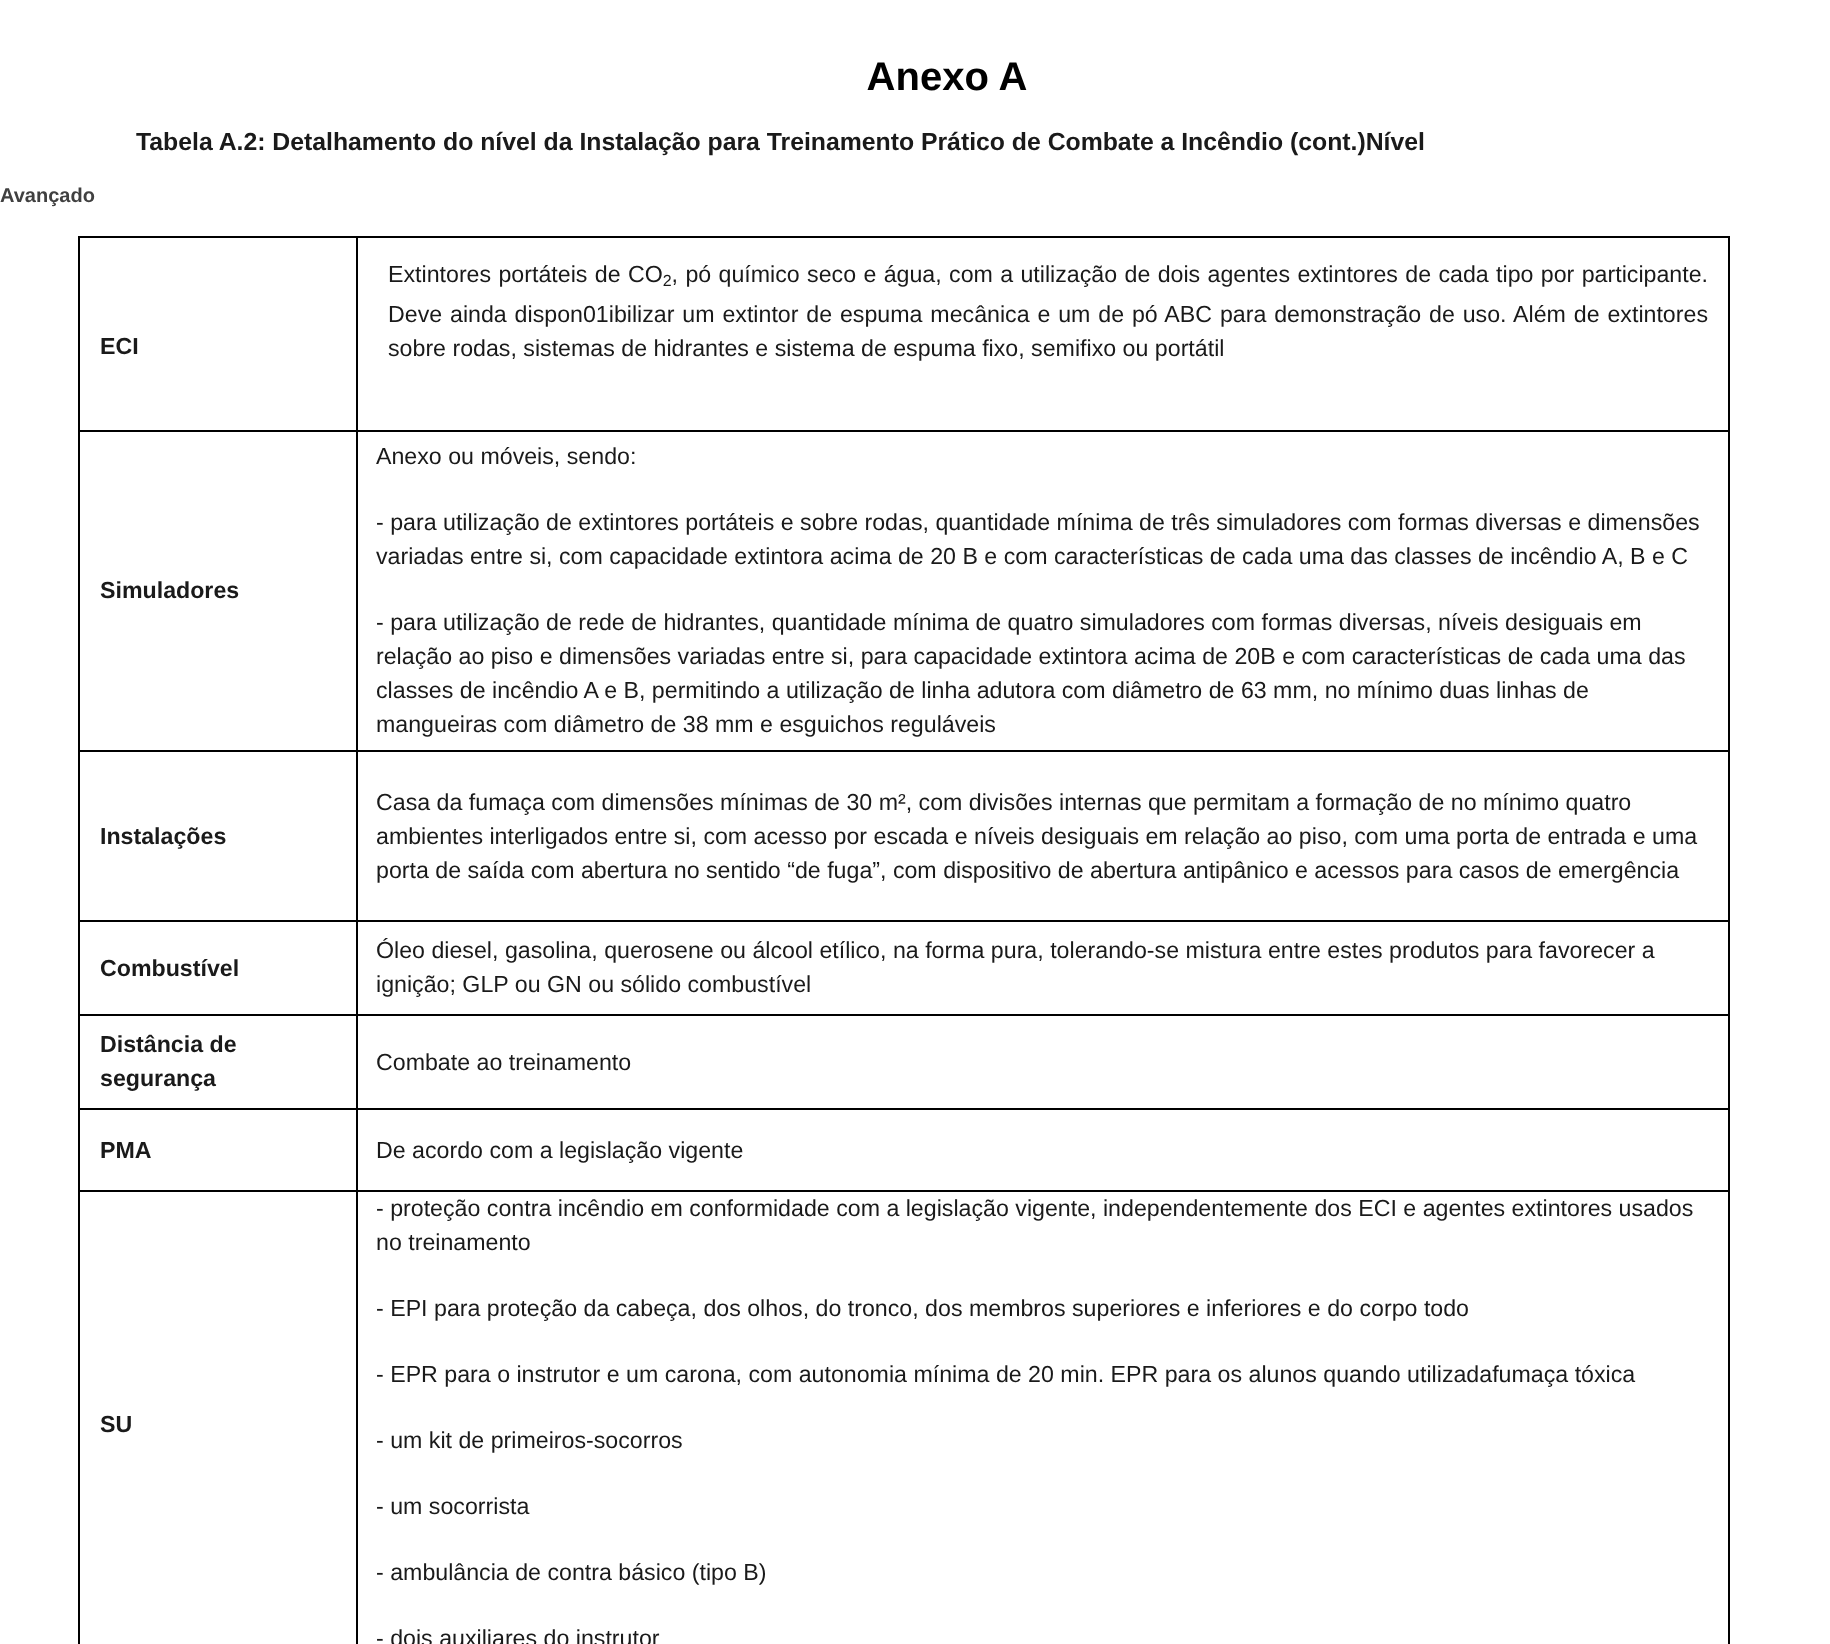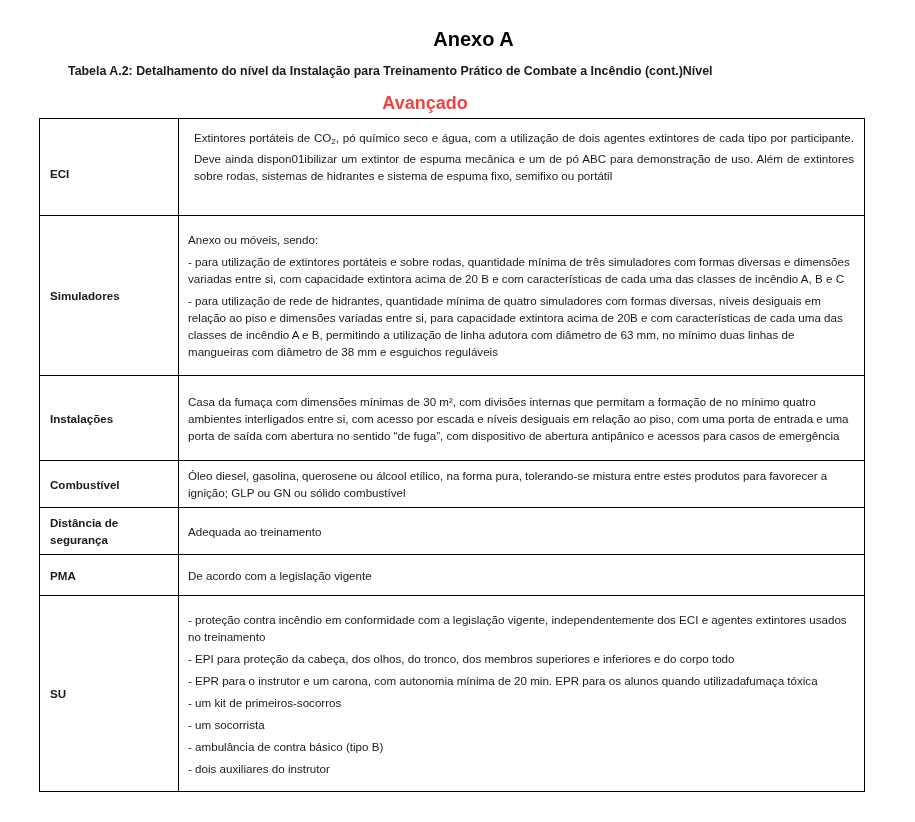--- a/index.html
+++ b/index.html
@@ -36,25 +36,24 @@
       font-size: 12.4px;
       color: #1a1a1a;
       white-space: nowrap;
       margin: 0;
     }
     .table-caption-2 {
       position: absolute;
       top: 93px;
       left: 0;
       width: 850px;
-      text-align: center;
       font-family: "Liberation Sans", sans-serif;
       font-weight: bold;
-      font-size: 18px;
-      color: #ef4444;
+      font-size: 10px;
+      color: #404040;
       margin: 0;
     }
     table.spec {
       position: absolute;
       top: 118px;
       left: 39px;
       width: 826px;
       border-collapse: collapse;
       table-layout: fixed;
     }
@@ -76,21 +75,21 @@
       padding-left: 9px;
       padding-right: 10px;
     }
     table.spec tr.last td {
       border-bottom: 1.6px solid #000;
     }
     .para {
       margin: 0;
     }
     .para + .para {
-      margin-top: 5px;
+      margin-top: 16px;
     }
     .justify {
       text-align: justify;
     }
     .sub {
       font-size: 8px;
       vertical-align: -2px;
     }
     
     tr.r-eci td { height: 84px; padding-top: 12px; }
@@ -133,21 +132,21 @@
     </tr>
     <tr class="r-comb">
       <td class="label">Combustível</td>
       <td class="content">
         <p class="para">Óleo diesel, gasolina, querosene ou álcool etílico, na forma pura, tolerando-se mistura entre estes produtos para favorecer a ignição; GLP ou GN ou sólido combustível</p>
       </td>
     </tr>
     <tr class="r-dist">
       <td class="label">Distância de segurança</td>
       <td class="content">
-        <p class="para">Adequada ao treinamento</p>
+        <p class="para">Combate ao treinamento</p>
       </td>
     </tr>
     <tr class="r-pma">
       <td class="label">PMA</td>
       <td class="content">
         <p class="para">De acordo com a legislação vigente</p>
       </td>
     </tr>
     <tr class="r-su last">
       <td class="label">SU</td>

